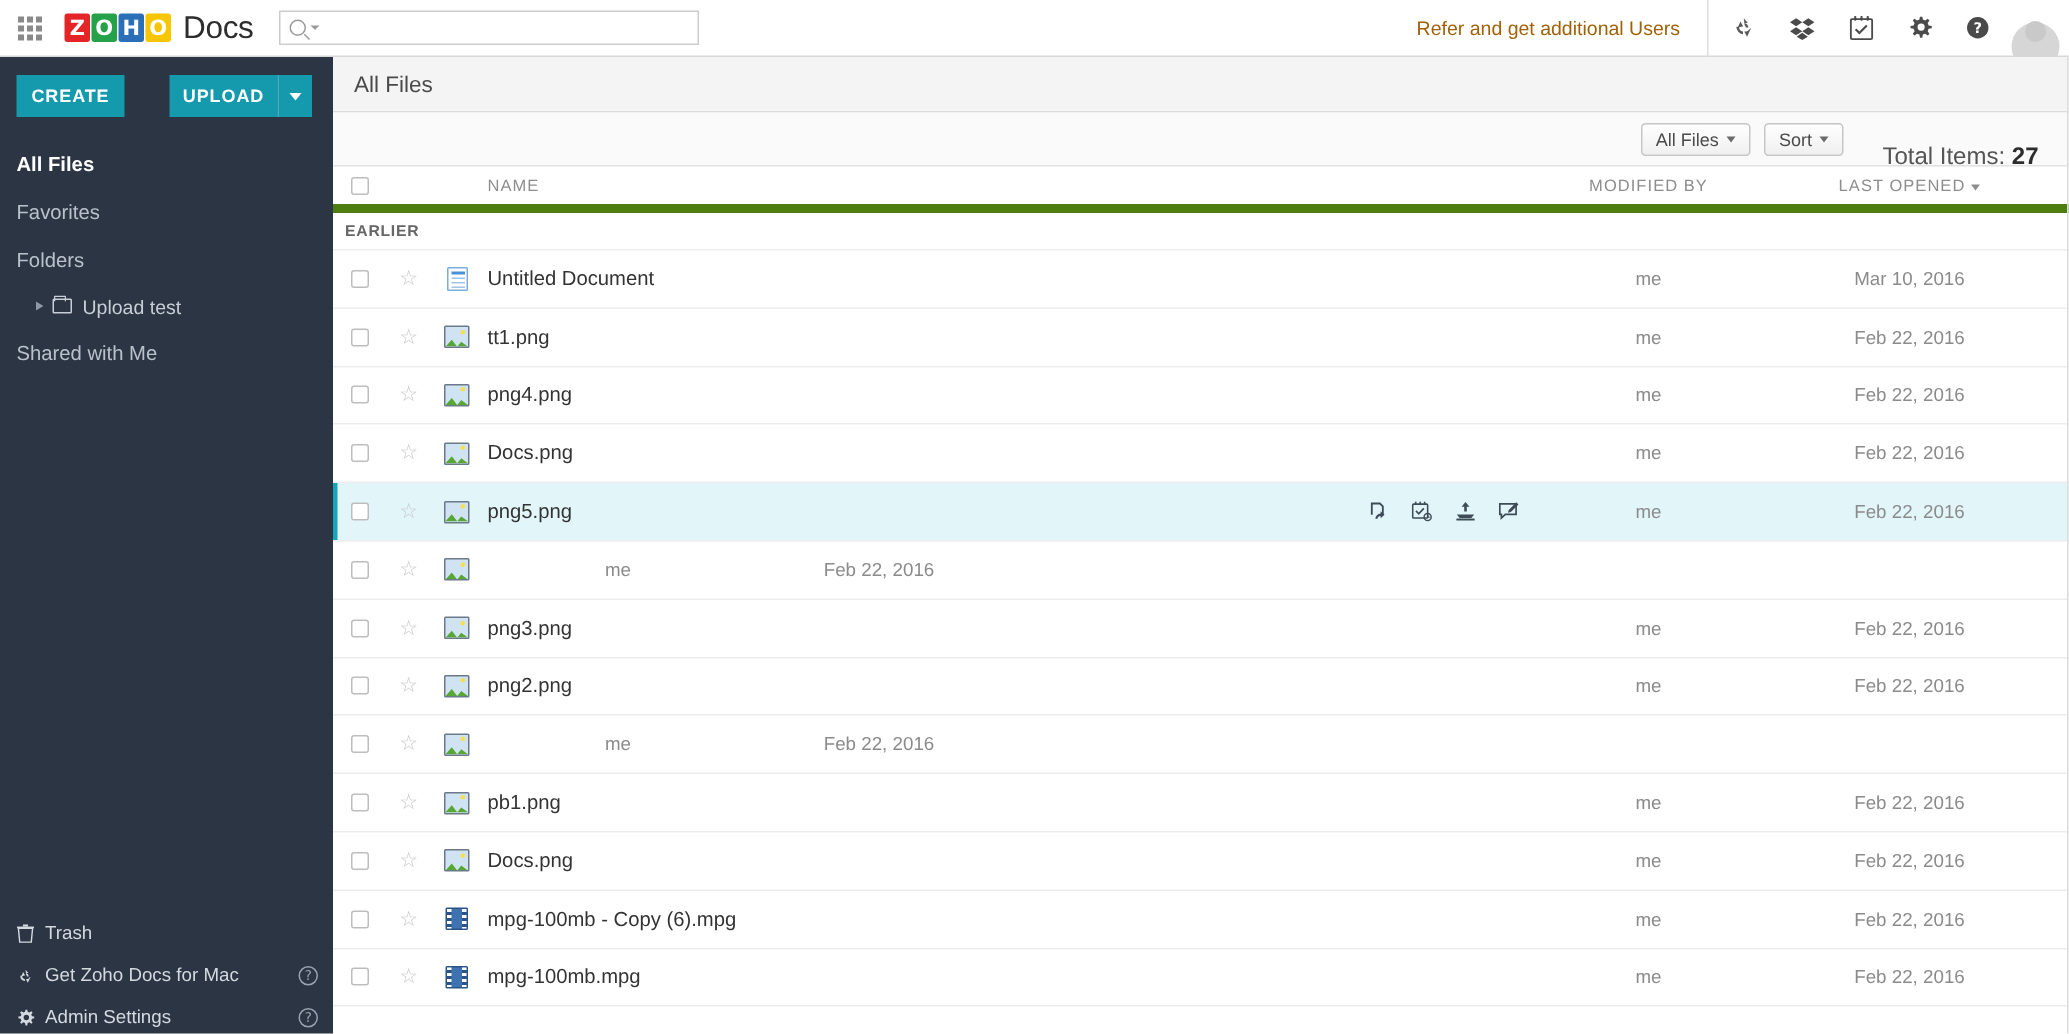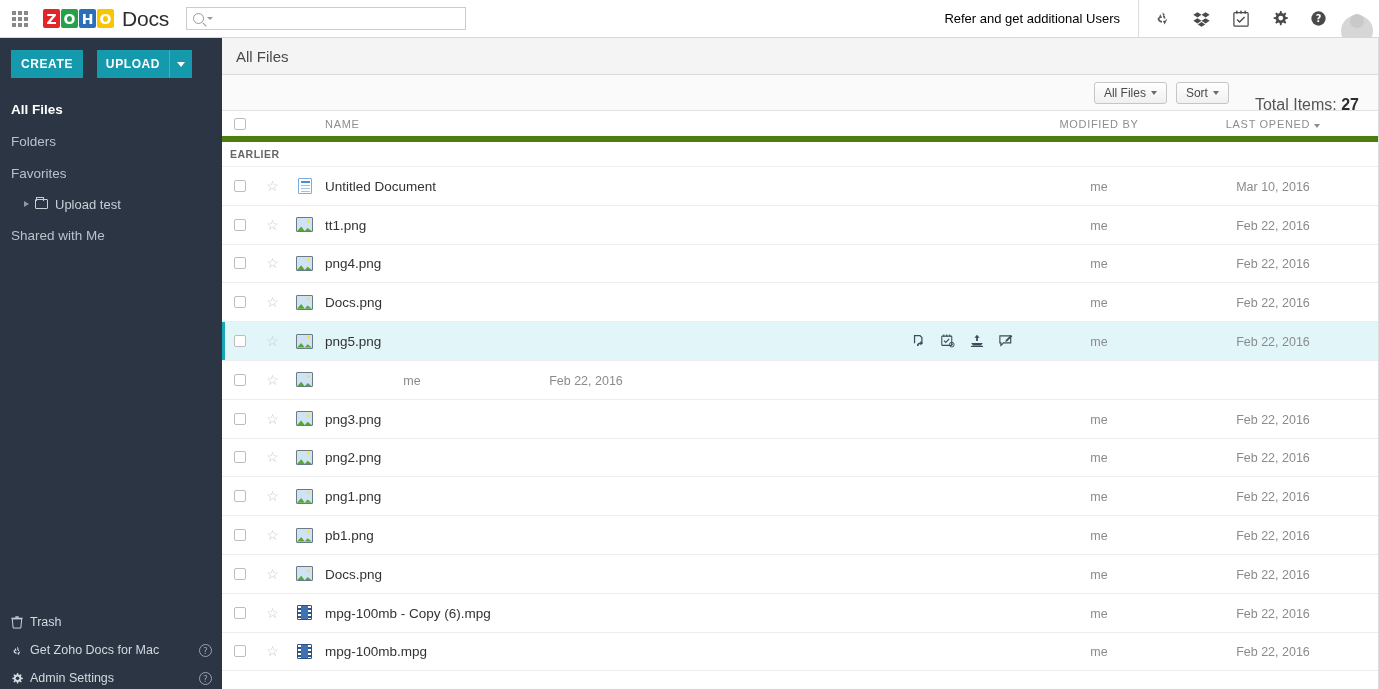--- a/index.html
+++ b/index.html
@@ -79,21 +79,21 @@
     border: none; outline: none; flex: 1;
     font-family: "Liberation Sans", sans-serif;
     font-size: 12px; color: #333; margin-left: 5px;
     background: transparent;
   }
 
   .topbar-right {
     margin-left: auto; display: flex; align-items: center; height: 38px;
   }
   .refer-link {
-    color: #000000; font-size: 13px; cursor: pointer;
+    color: #a16207; font-size: 13px; cursor: pointer;
     padding-right: 18px; white-space: nowrap;
   }
   .icon-group {
     display: flex; align-items: center;
     border-left: 1px solid #dddddd;
     height: 38px; padding-left: 4px;
   }
   .hicon {
     width: 39px; height: 38px;
     display: flex; align-items: center; justify-content: center;
@@ -134,21 +134,21 @@
     background: #159aad; width: 23px; height: 28px;
     display: flex; align-items: center; justify-content: center;
     cursor: pointer; border-left: 1px solid #3fb0bf;
   }
   .btn-upload-caret span {
     width: 0; height: 0;
     border-left: 4px solid transparent;
     border-right: 4px solid transparent;
     border-top: 5px solid #ffffff;
   }
-  .upload-grp { display: flex; margin-left: 14px; }
+  .upload-grp { display: flex; margin-left: 30px; }
 
   .nav { margin-top: 15px; }
   .nav-item {
     height: 32px; display: flex; align-items: center;
     padding-left: 11px; color: #b9c1cb; font-size: 13.5px;
     cursor: pointer;
   }
   .nav-item.active { color: #ffffff; font-weight: bold; }
   .nav-sub {
     height: 30px; display: flex; align-items: center;
@@ -426,24 +426,24 @@
           <span></span>
         </div>
     </div>
   </div>
 
   <div class="nav">
     <div class="nav-item active">
       <span>All Files</span>
     </div>
     <div class="nav-item">
+      <span>Favorites</span>
+    </div>
+    <div class="nav-item">
       <span>Folders</span>
-    </div>
-    <div class="nav-item">
-      <span>Favorites</span>
     </div>
     <div class="nav-sub">
       <span class="tw"></span>
       <span class="folder-ic"></span>
       <span>Upload test</span>
     </div>
     <div class="nav-item">
       <span>Shared with Me</span>
     </div>
   </div>
@@ -666,21 +666,20 @@
       <div class="row">
         <div class="c-check">
           <span class="chk"></span>
         </div>
         <div class="c-star">
           <span class="star">☆</span>
         </div>
         <div class="c-icon">
           <span class="ficon img"></span>
         </div>
-        <div class="c-name"><span class="fname">png1.png</span></div>
         <div class="c-mod"><span class="modby">me</span></div>
         <div class="c-opened"><span class="opened">Feb 22, 2016</span></div>
       </div>
       <div class="row">
         <div class="c-check">
           <span class="chk"></span>
         </div>
         <div class="c-star">
           <span class="star">☆</span>
         </div>

